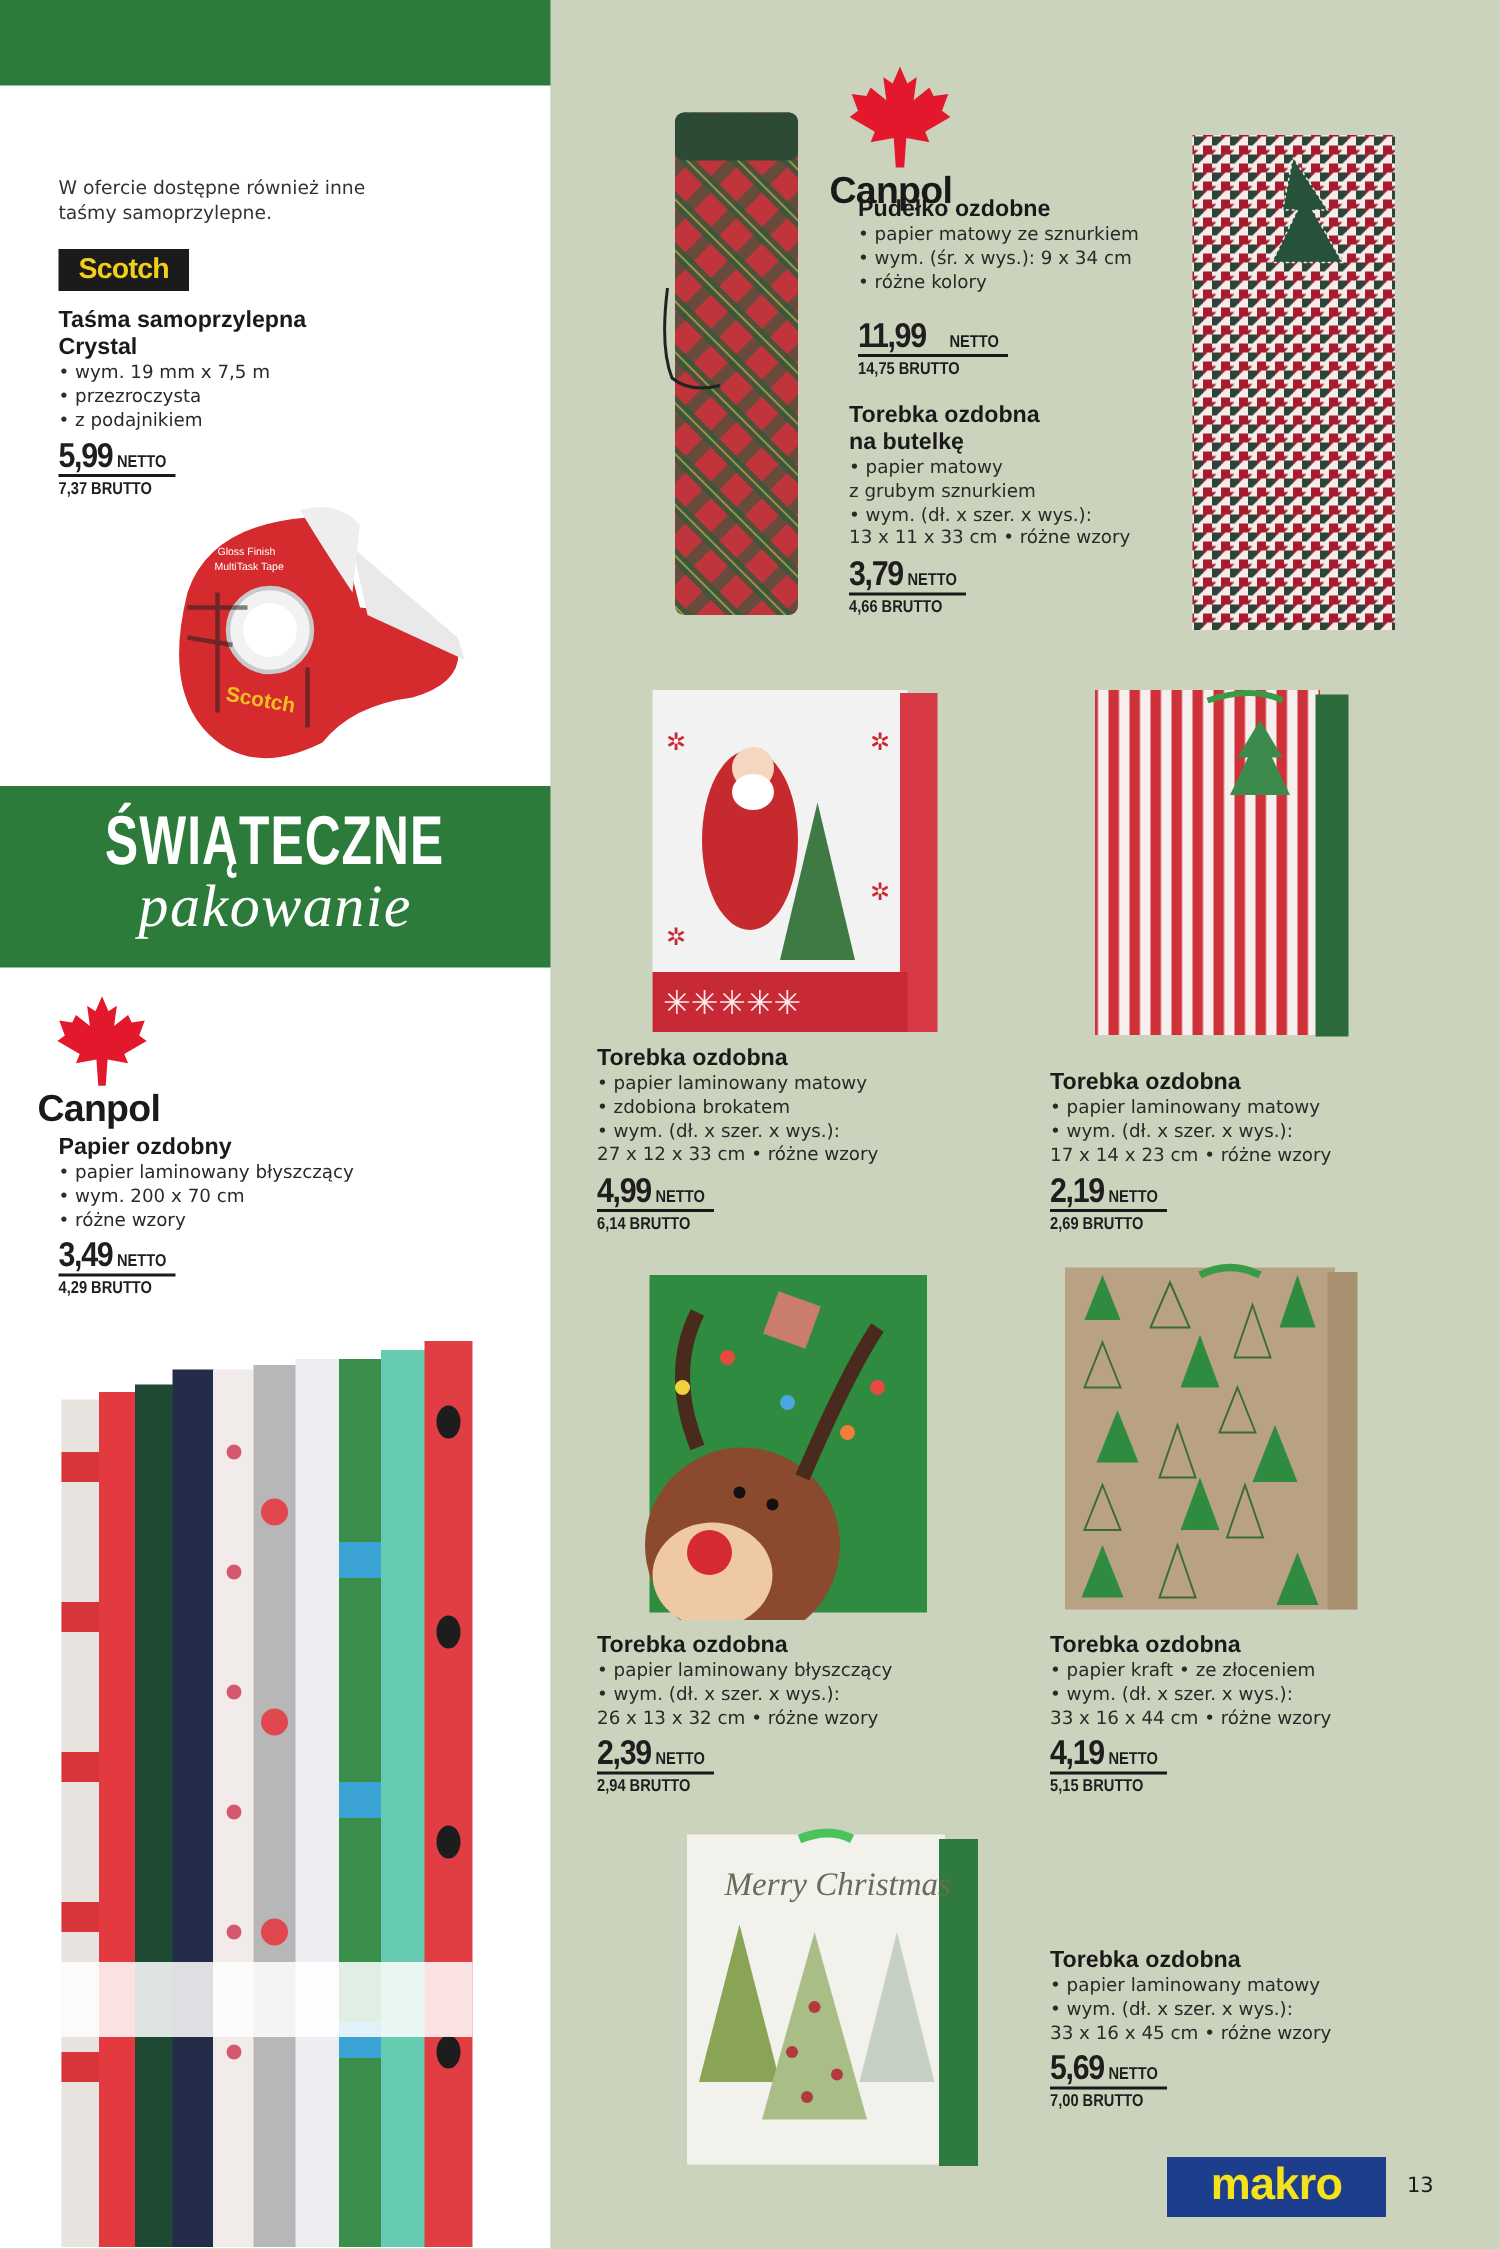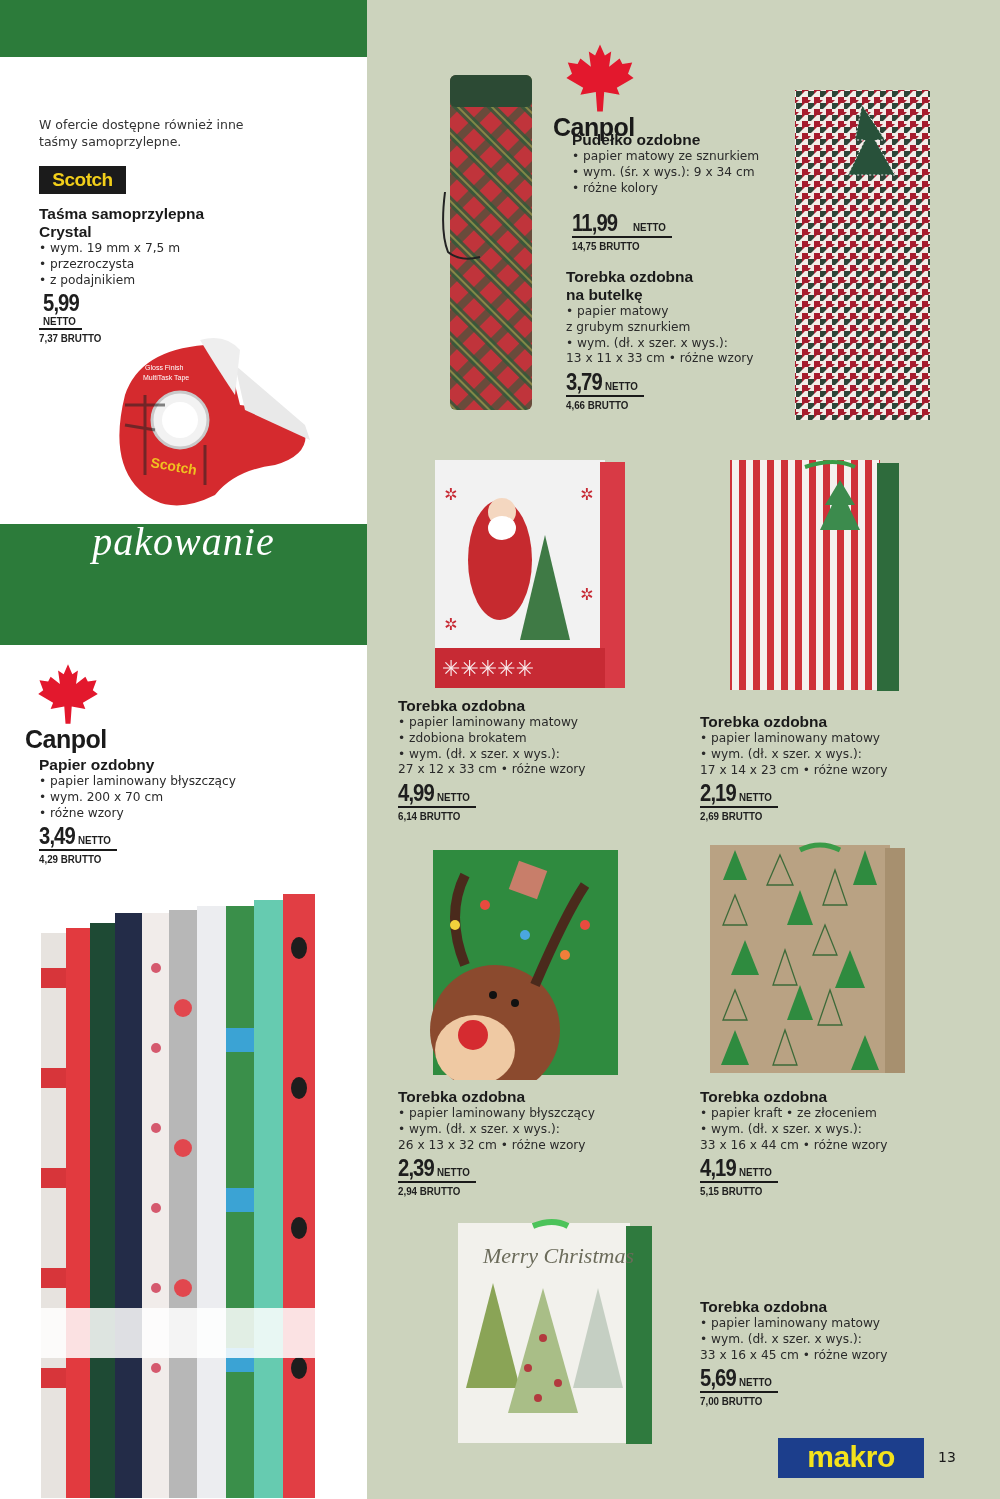--- a/index.html
+++ b/index.html
@@ -45,21 +45,21 @@
 <div class="abs note" style="left:39px; top:116px;">W ofercie dostępne również inne taśmy samoprzylepne.</div>
 
 <div class="abs scotch-logo" style="left:39px; top:166px;">Scotch</div>
 
 <div class="abs" style="left:39px; top:205px;">
   <div class="prod-title">Taśma samoprzylepna</div>
   <div class="prod-title">Crystal</div>
   <div class="spec">• wym. 19 mm x 7,5 m</div>
   <div class="spec">• przezroczysta</div>
   <div class="spec">• z podajnikiem</div>
-  <div class="price" style="margin-top:3px;flex-direction:column;">
+  <div class="price" style="margin-top:3px;">
     <span class="amt">5,99</span>
     <span class="lbl">NETTO</span>
   </div>
   <div class="brutto">7,37 BRUTTO</div>
 </div>
 
 <svg class="img" style="left:105px; top:335px;" width="230" height="180" viewBox="0 0 230 180">
   <path d="M100 10 Q140 0 125 30 L135 70 Q185 75 200 95 Q205 120 170 130 Q130 135 110 160 Q60 185 30 150 Q5 120 20 60 Q35 15 100 10Z" fill="#d52a2e"></path>
   <path d="M130 30 L200 90 L205 105 L140 75Z" fill="#e9e9e9"></path>
   <path d="M95 5 Q120 -2 135 15 L130 60 Q110 30 95 5Z" fill="#eeeeee"></path>
@@ -70,20 +70,21 @@
       <line x1="20" y1="90" x2="50" y2="95"></line>
     <line x1="40" y1="60" x2="40" y2="140"></line>
       <line x1="100" y1="110" x2="100" y2="150"></line>
   </g>
   <text x="45" y="132" font-family="Liberation Sans, sans-serif" font-weight="700" font-size="14" fill="#f0c020" transform="rotate(10 45 132)">Scotch</text>
   <text x="40" y="35" font-family="Liberation Sans, sans-serif" font-size="7" fill="#fff">Gloss Finish</text>
   <text x="38" y="45" font-family="Liberation Sans, sans-serif" font-size="7" fill="#fff">MultiTask Tape</text>
 </svg>
 
 <div class="banner">
+  <div><span class="t1">ŚWIĄTECZNE</span></div>
   <div class="t2">pakowanie</div>
 </div>
 
 <div class="abs canpol" style="left:37px; top:663px;">
   <svg class="leaf" viewBox="0 0 100 100">
     <path d="M50 2 L57 18 L66 12 L63 34 L78 22 L82 30 L96 28 L90 44 L98 50 L74 64 L78 74 L56 70 L54 98 L46 98 L44 70 L22 74 L26 64 L2 50 L10 44 L4 28 L18 30 L22 22 L37 34 L34 12 L43 18Z" fill="#e3182d"></path>
   </svg>
   <span class="canpol-text">Canpol</span>
 </div>
 

